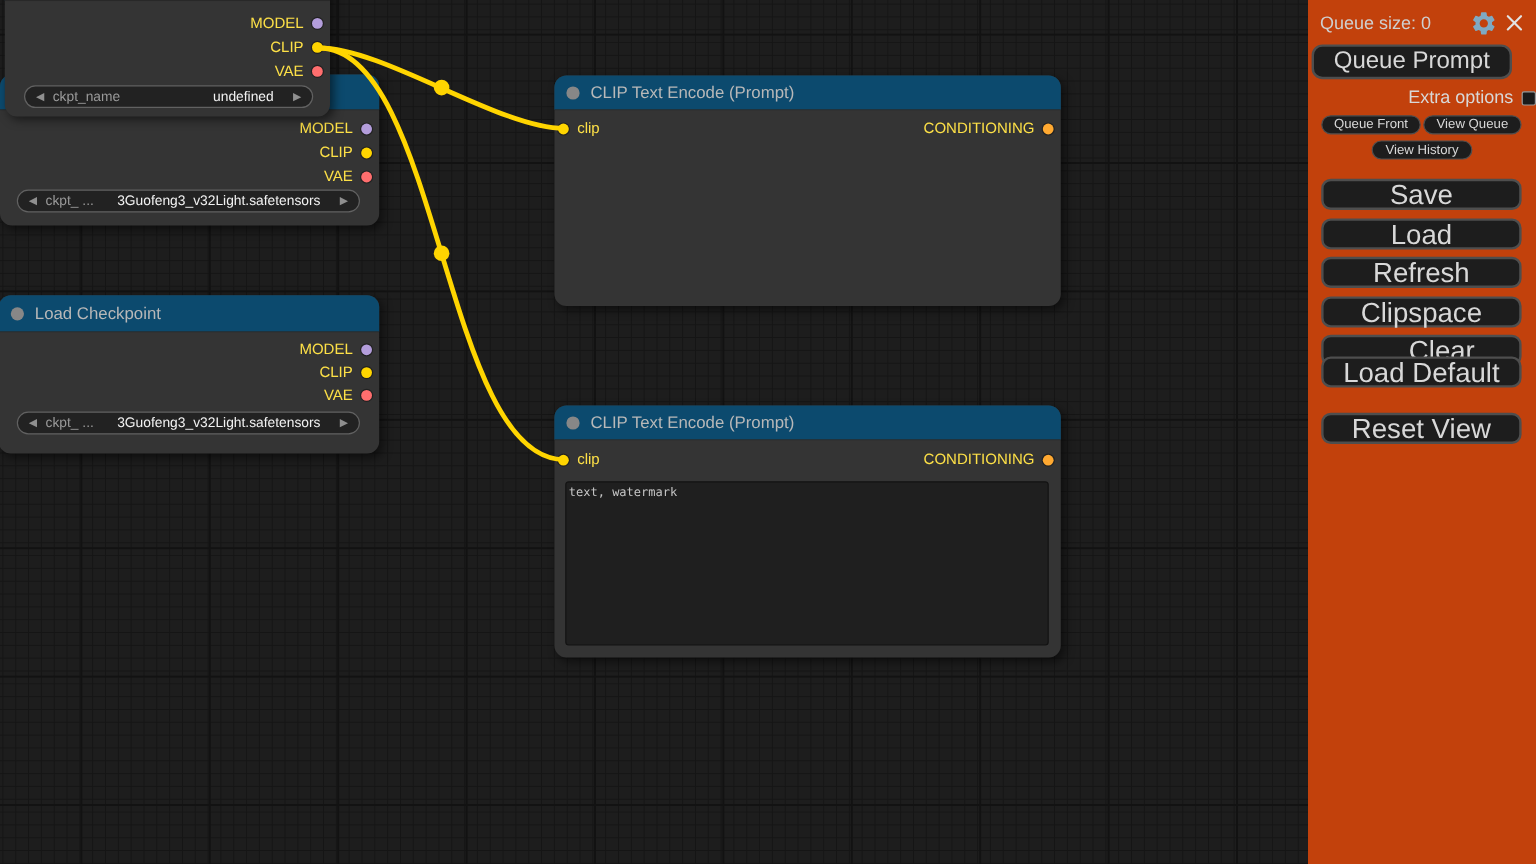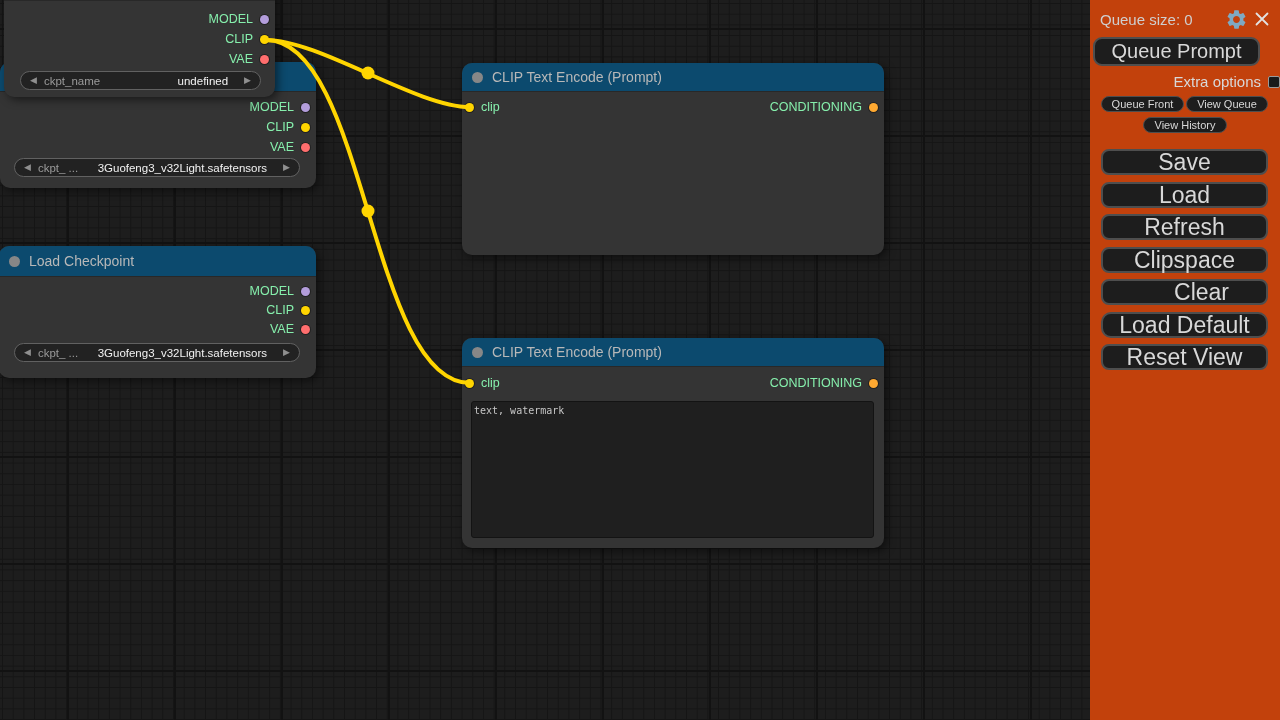--- a/index.html
+++ b/index.html
@@ -29,21 +29,21 @@
     background:#0c4a6e; border-radius:10px 10px 0 0;
     border-bottom:1px solid #282828;
     display:flex; align-items:center; gap:9px; padding:0 10px;
   }
   .collapse-dot { width:11px; height:11px; border-radius:50%; background:#878787; flex:none; }
   .node-title { font-size:14px; color:#b8b8b8; white-space:nowrap; }
 
   .slot-row { position:absolute; height:20px; display:flex; align-items:center; gap:7px; }
   .slot-row.out { right:0; padding-right:6px; }
   .slot-row.in  { left:0;  padding-left:3px; flex-direction:row; }
-  .slot-label { font-size:12.5px; color:#86efac; white-space:nowrap; }
+  .slot-label { font-size:12.5px; color:#fde047; white-space:nowrap; }
   .dot { width:9px; height:9px; border-radius:50%; flex:none; box-shadow:0 0 0 1px rgba(0,0,0,.35); }
   .c-model { background:#B39DDB; }
   .c-clip  { background:#FFD500; }
   .c-vae   { background:#FF6E6E; }
   .c-cond  { background:#FFA931; }
 
   .widget {
     position:absolute; height:19px; background:#222222;
     border:1px solid #616161; border-radius:10px;
     display:flex; align-items:center; gap:7px;
@@ -221,15 +221,15 @@
 
   <button class="mbtn small" style="left:11px; top:96px; width:83px;">Queue Front</button>
   <button class="mbtn small" style="left:96px; top:96px; width:82px;">View Queue</button>
   <button class="mbtn small" style="left:53px; top:117px; width:84px;">View History</button>
 
   <button class="mbtn big" style="top:149px;">Save</button>
   <button class="mbtn big" style="top:182px;">Load</button>
   <button class="mbtn big" style="top:214px;">Refresh</button>
   <button class="mbtn big" style="top:247px;">Clipspace</button>
   <button class="mbtn big" style="top:279px;padding-left:34px;">Clear</button>
-  <button class="mbtn big" style="top:312px;border-radius:10px;">Load Default</button>
+  <button class="mbtn big" style="top:297px;">Load Default</button>
   <button class="mbtn big" style="top:344px;">Reset View</button>
 </div>
 
 </body></html>

